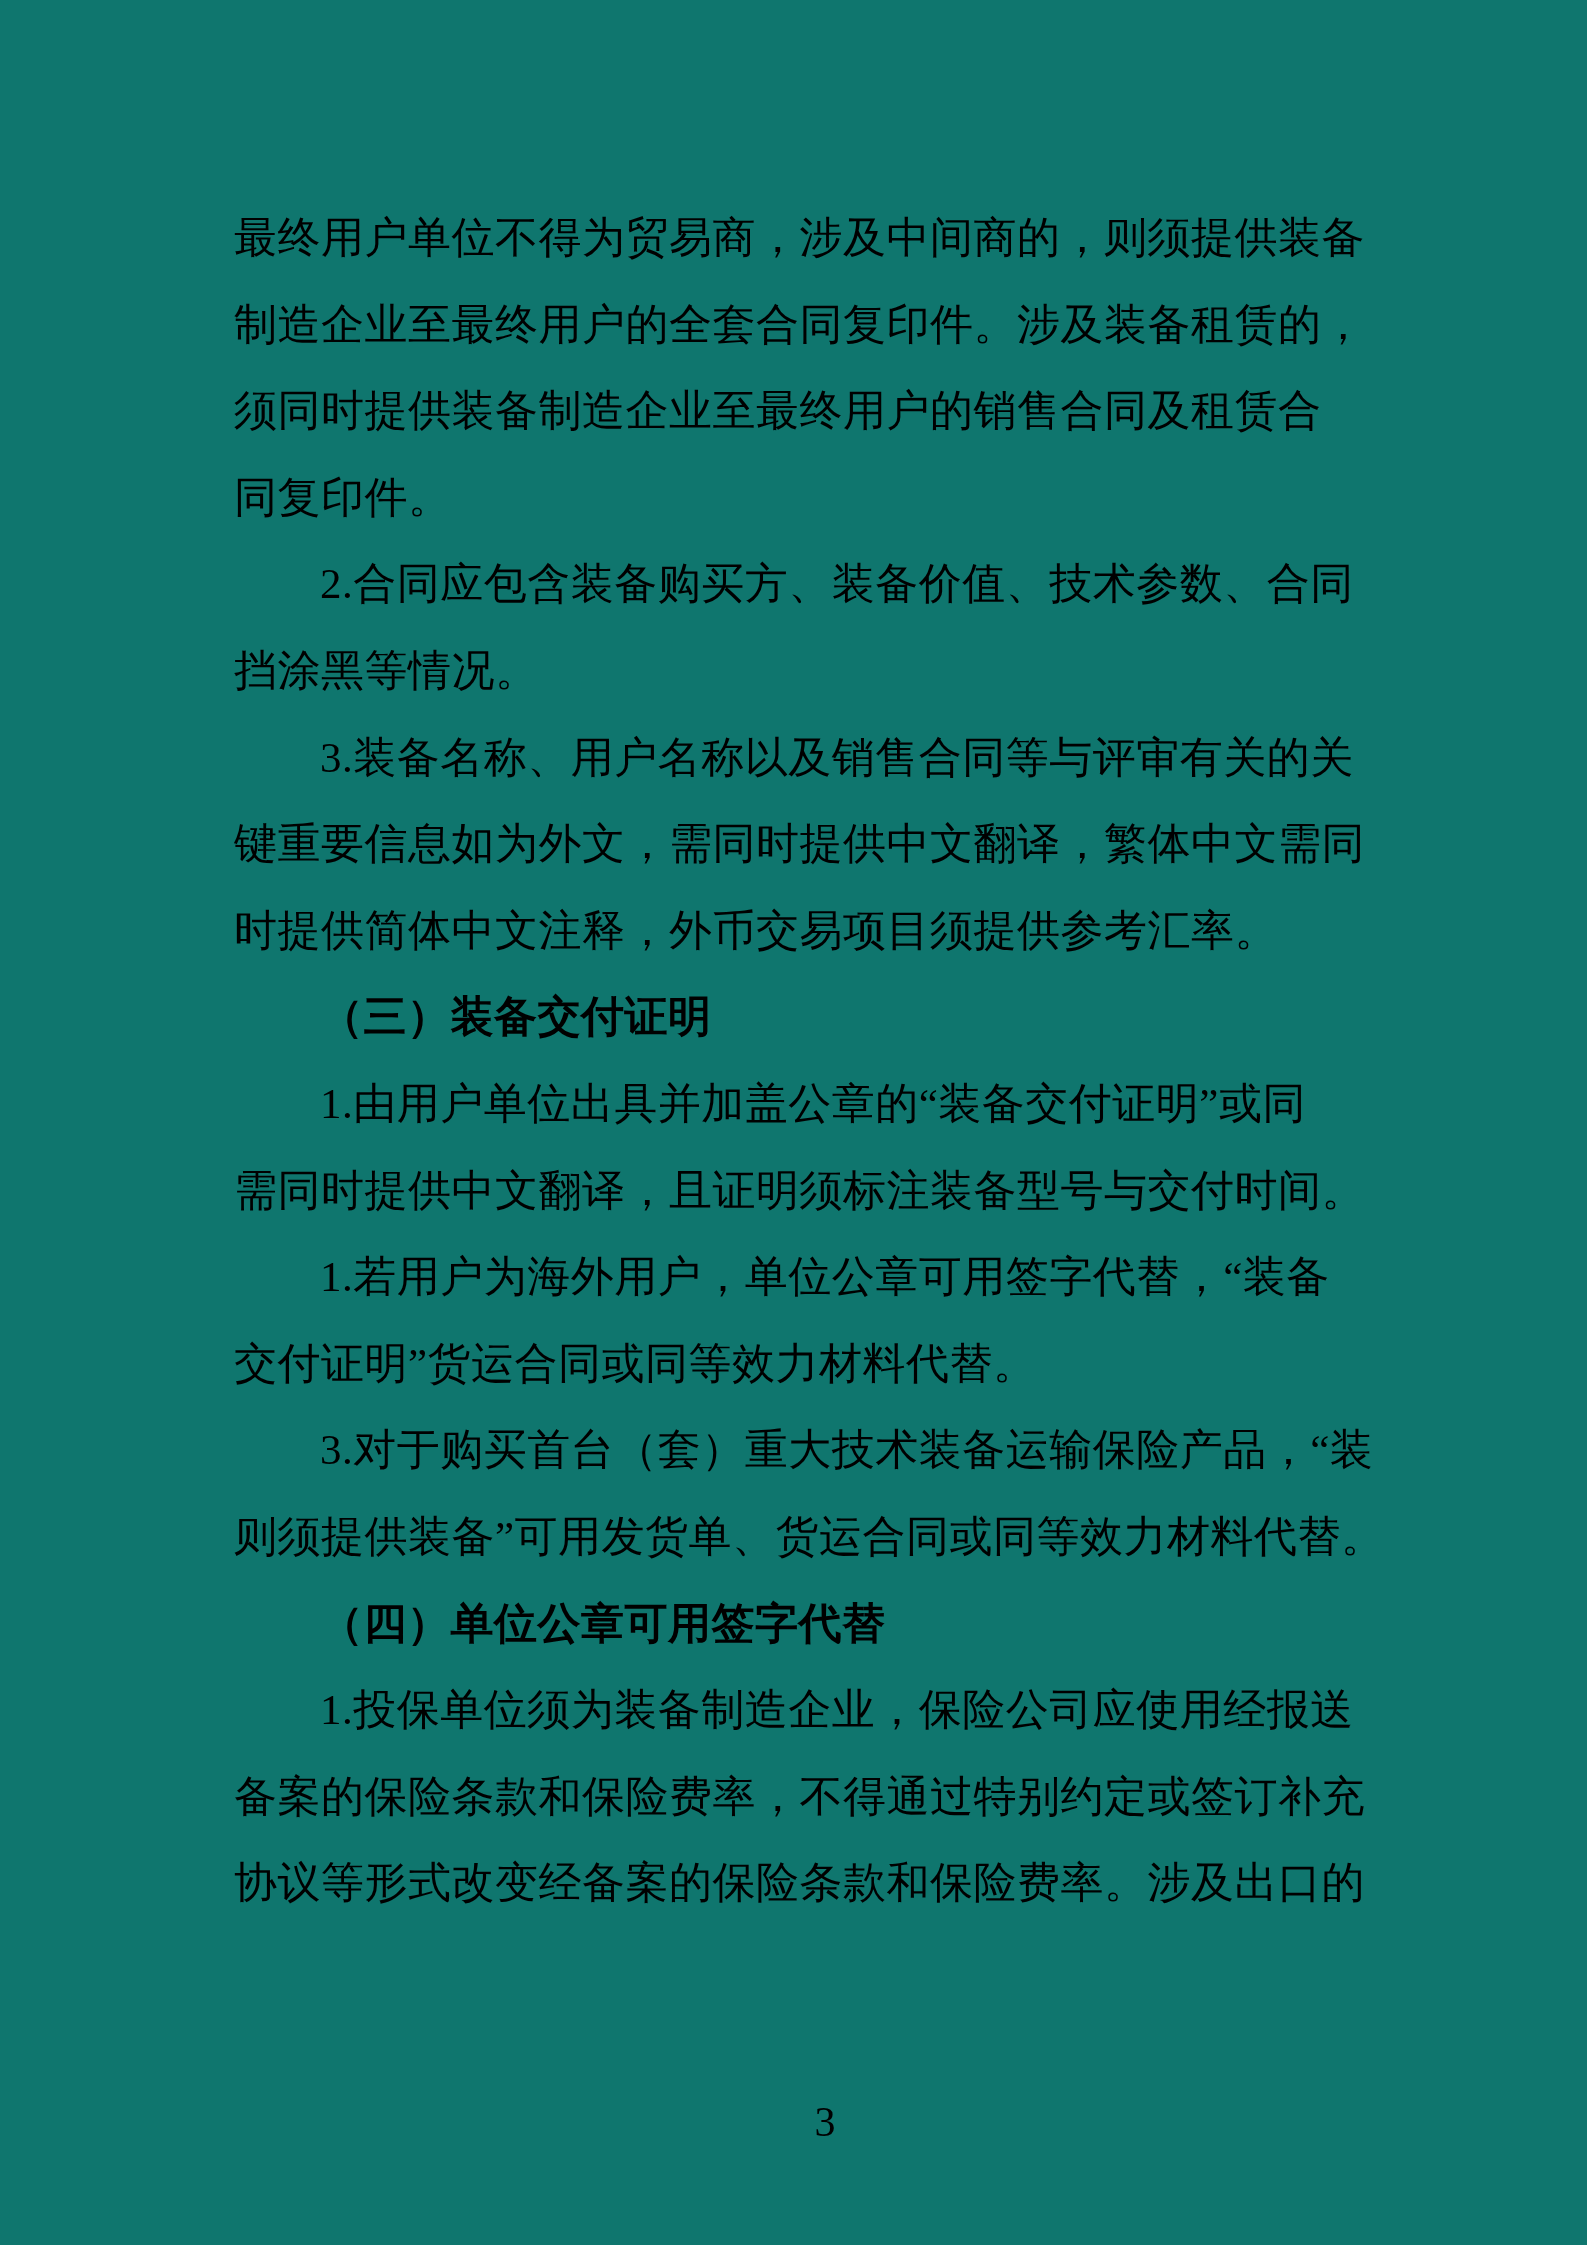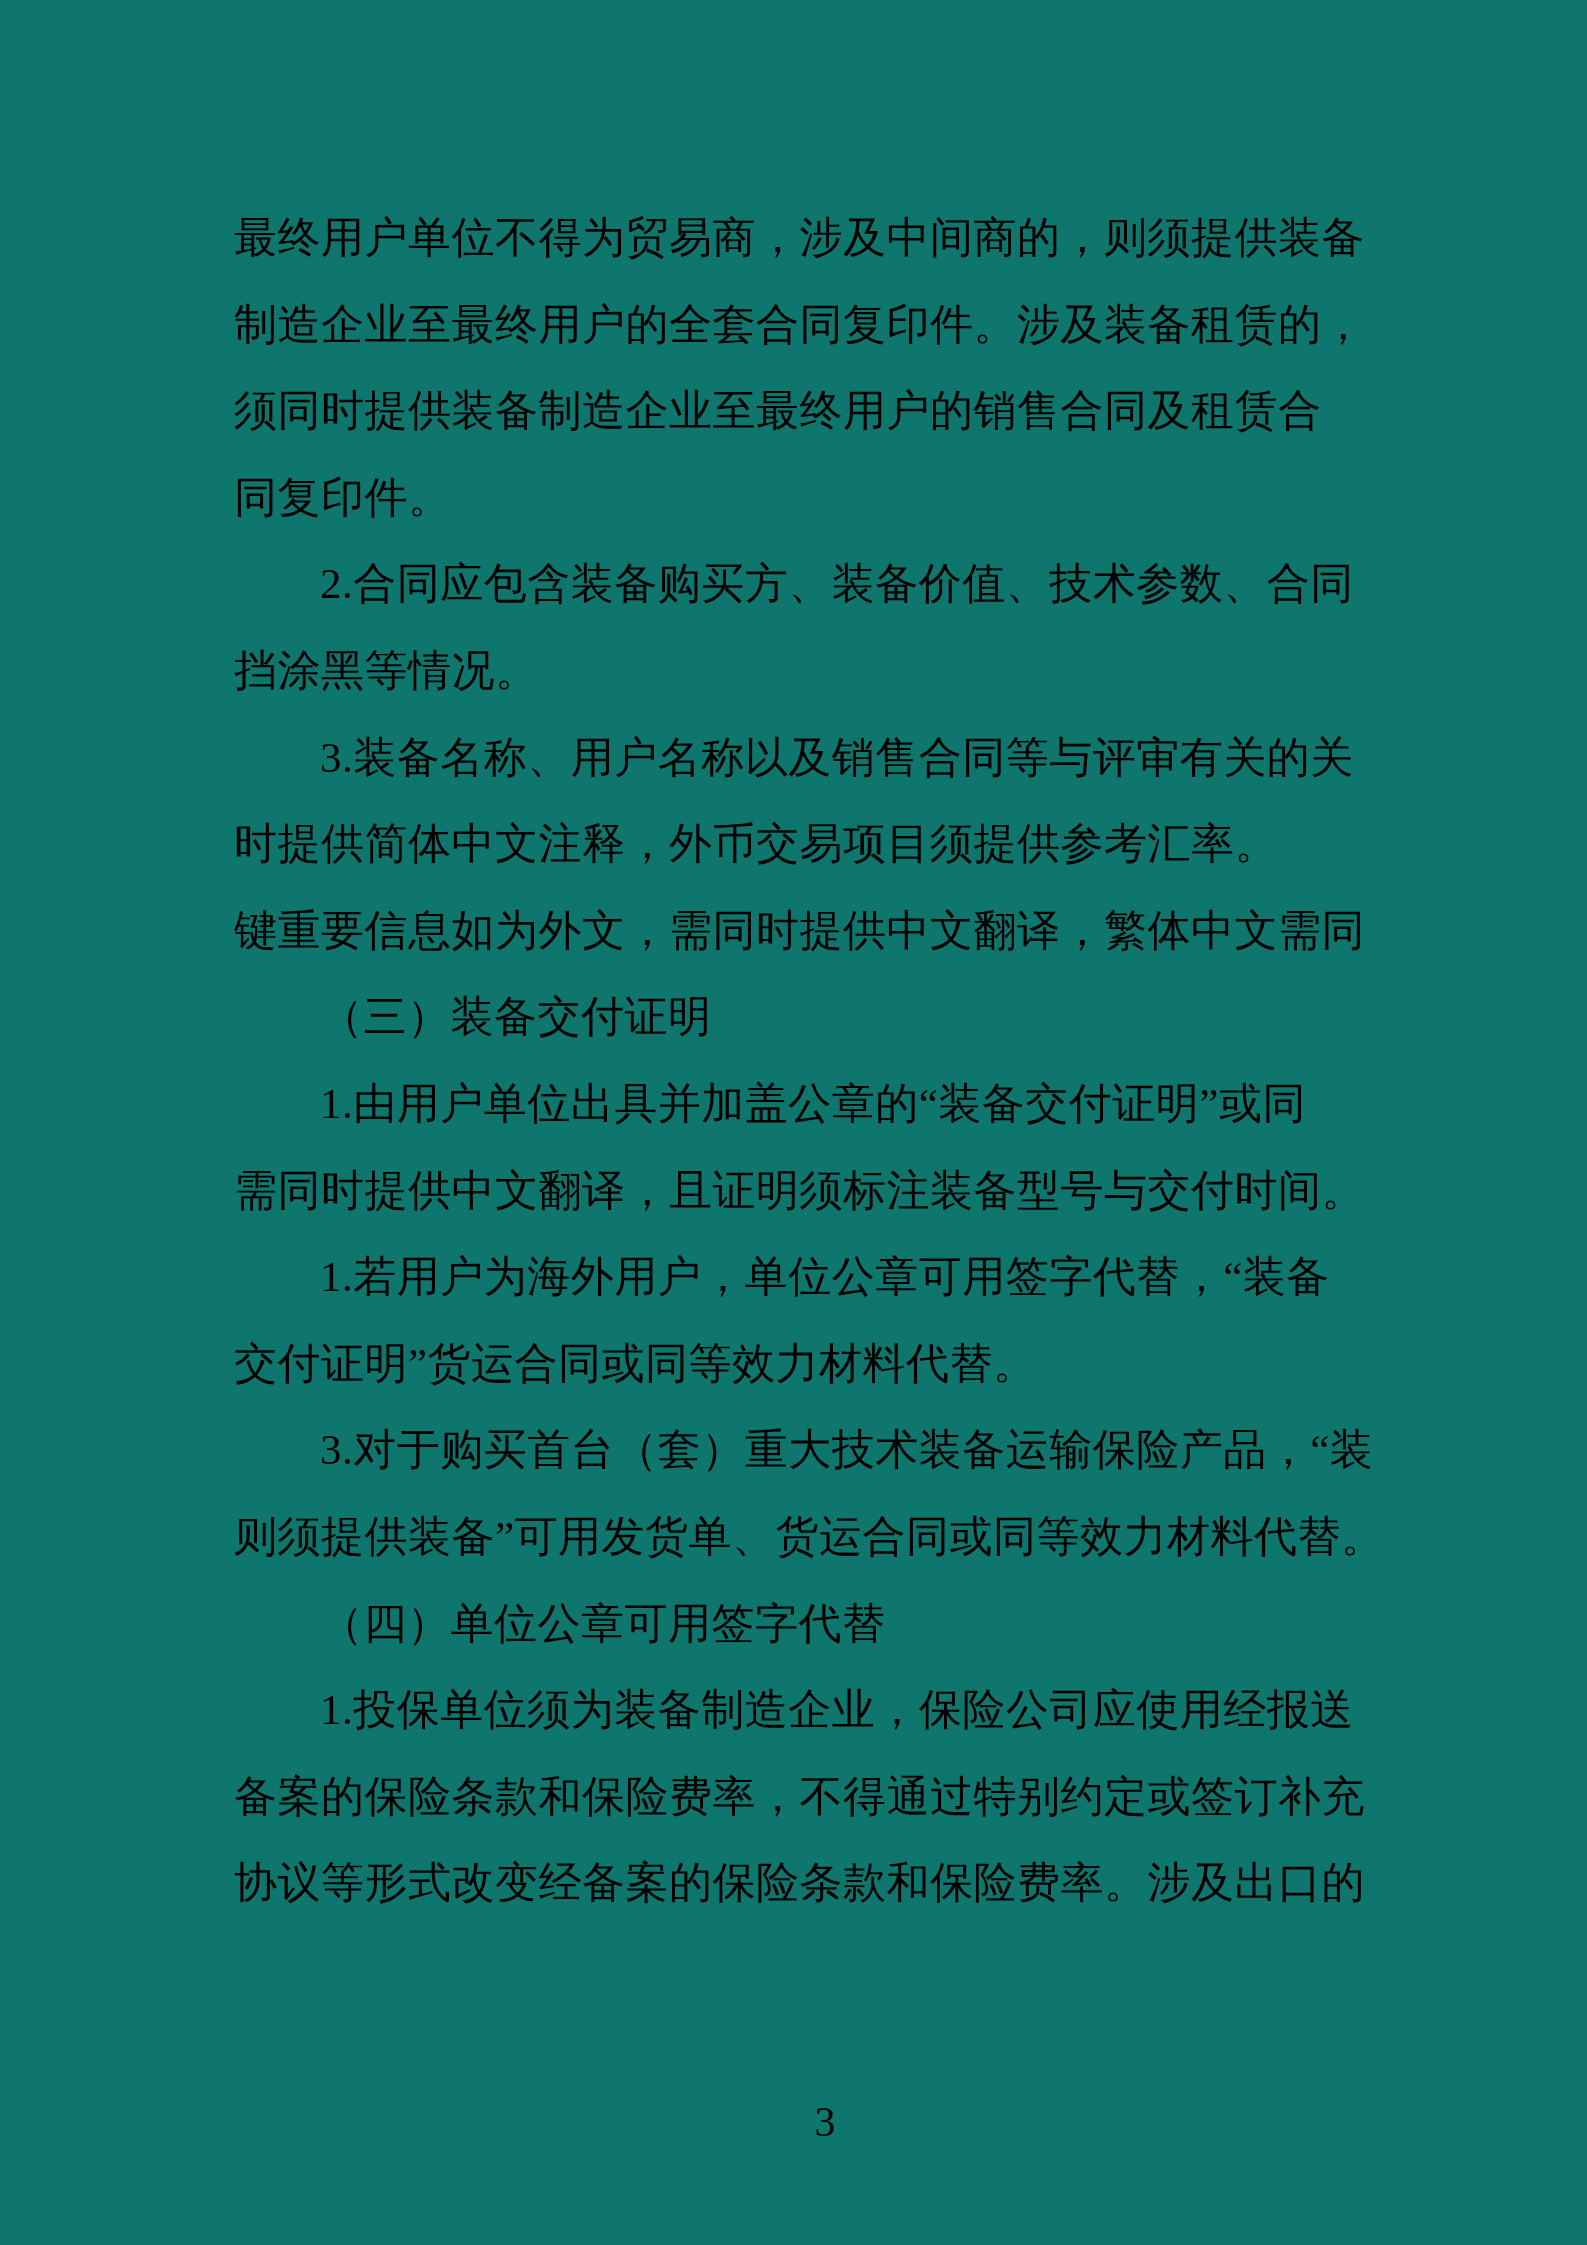--- a/index.html
+++ b/index.html
@@ -34,21 +34,21 @@
       line-height: 86.6px;
       height: 86.6px;
       white-space: nowrap;
       text-align: left;
       letter-spacing: 0.5px;
     }
     .line.indent {
       text-indent: 2em;
     }
     .line.heading {
-      font-weight: 400;
+      font-weight: 700;
     }
     .page-number {
       position: absolute;
       top: 2098px;
       left: 825px;
       transform: translateX(-50%);
       font-size: 42px;
       line-height: 48px;
       color: #000000;
     }
@@ -59,22 +59,22 @@
 <div class="doc-page">
 
   <div class="text-block">
     <div class="line">最终用户单位不得为贸易商，涉及中间商的，则须提供装备</div>
     <div class="line">制造企业至最终用户的全套合同复印件。涉及装备租赁的，</div>
     <div class="line">须同时提供装备制造企业至最终用户的销售合同及租赁合</div>
     <div class="line">同复印件。</div>
     <div class="line indent">2.合同应包含装备购买方、装备价值、技术参数、合同</div>
     <div class="line">挡涂黑等情况。</div>
     <div class="line indent">3.装备名称、用户名称以及销售合同等与评审有关的关</div>
+    <div class="line">键重要信息如为外文，需同时提供中文翻译，繁体中文需同</div>
     <div class="line">时提供简体中文注释，外币交易项目须提供参考汇率。</div>
-    <div class="line">键重要信息如为外文，需同时提供中文翻译，繁体中文需同</div>
     <div class="line indent heading">（三）装备交付证明</div>
     <div class="line indent">1.由用户单位出具并加盖公章的“装备交付证明”或同</div>
     <div class="line">需同时提供中文翻译，且证明须标注装备型号与交付时间。</div>
     <div class="line indent">1.若用户为海外用户，单位公章可用签字代替，“装备</div>
     <div class="line">交付证明”货运合同或同等效力材料代替。</div>
     <div class="line indent">3.对于购买首台（套）重大技术装备运输保险产品，“装</div>
     <div class="line">则须提供装备”可用发货单、货运合同或同等效力材料代替。</div>
     <div class="line indent heading">（四）单位公章可用签字代替</div>
     <div class="line indent">1.投保单位须为装备制造企业，保险公司应使用经报送</div>
     <div class="line">备案的保险条款和保险费率，不得通过特别约定或签订补充</div>

